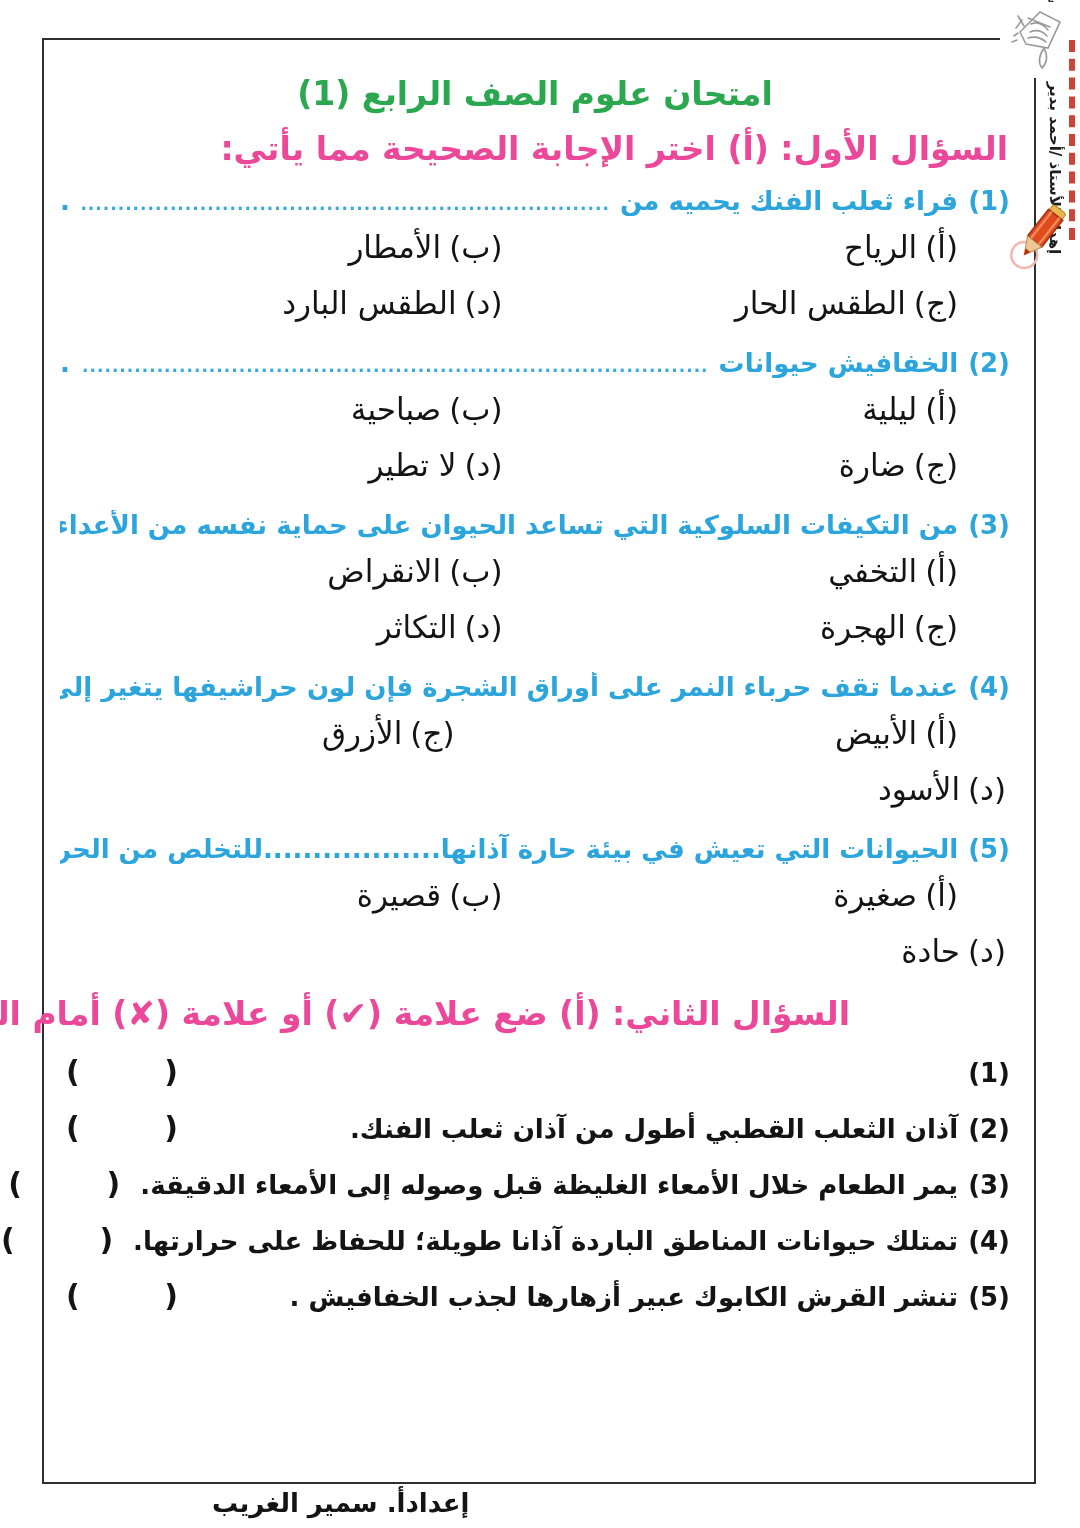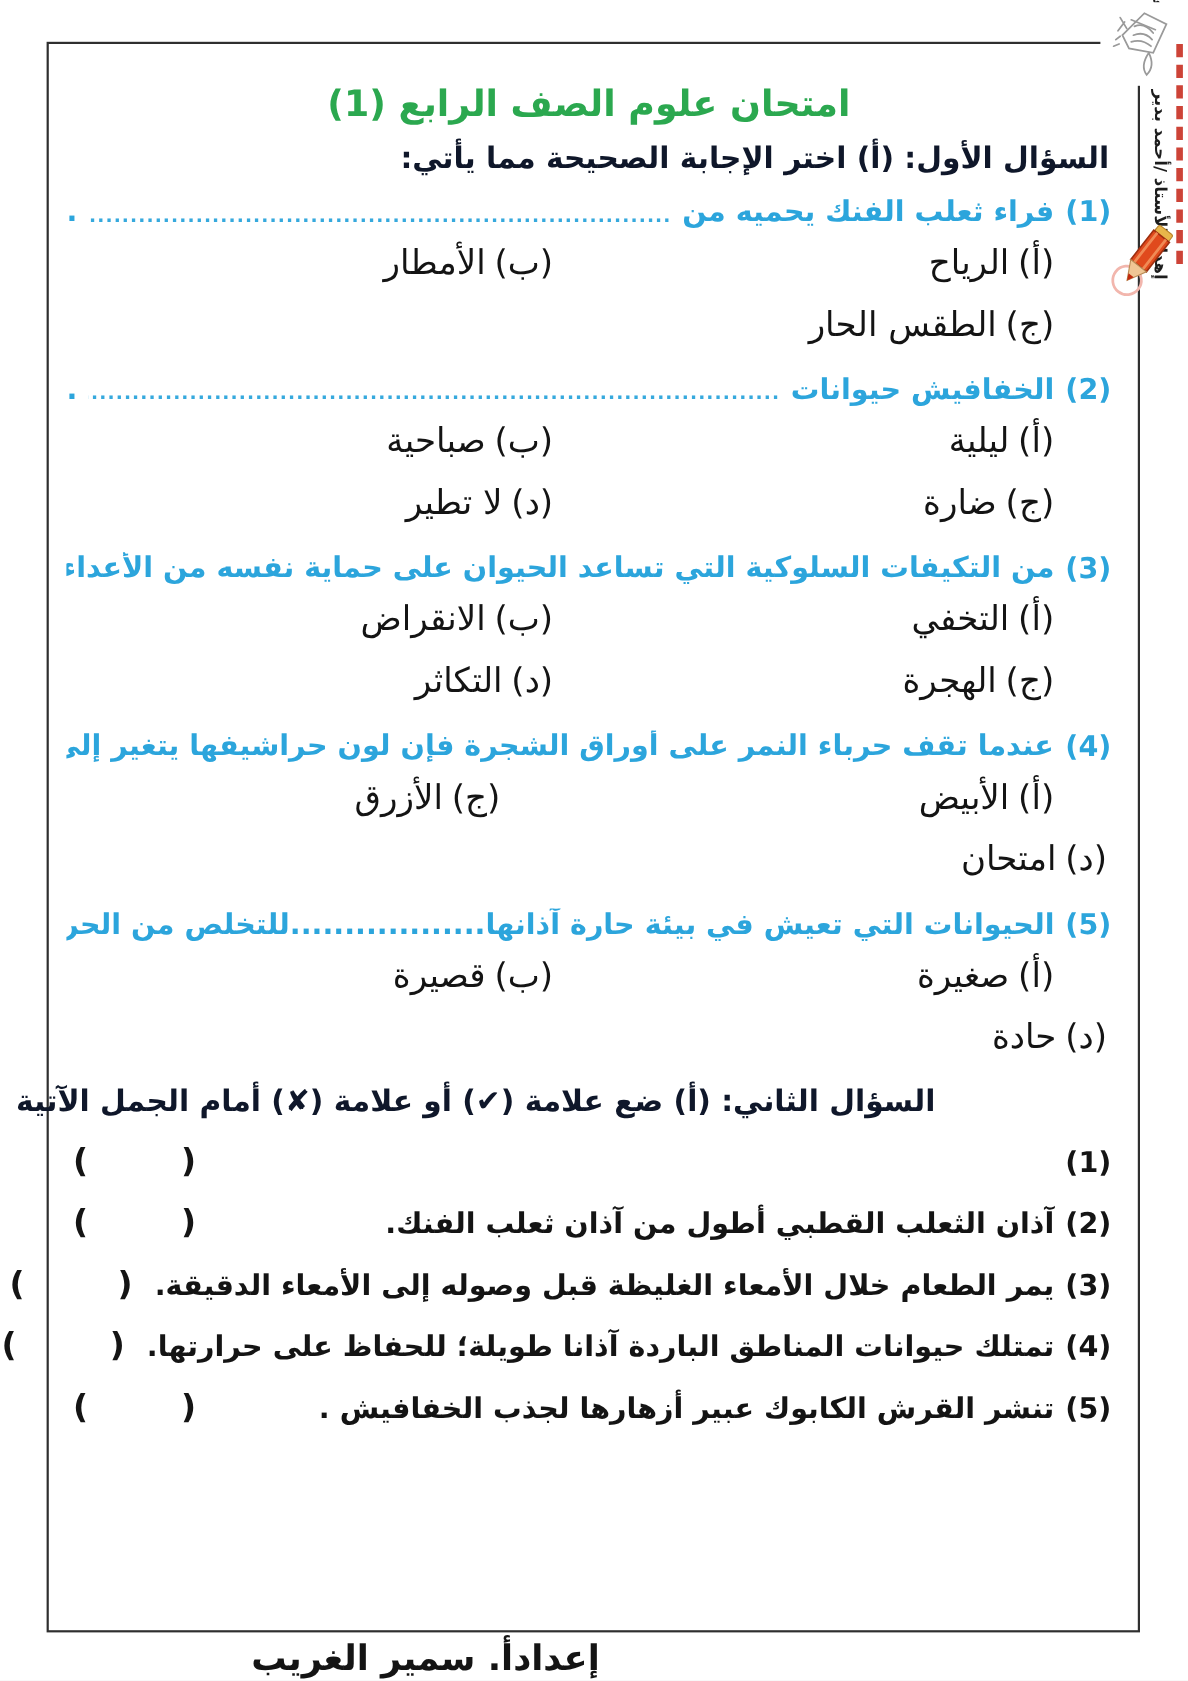--- a/index.html
+++ b/index.html
@@ -11,21 +11,21 @@
   }
   .frame {
     position: absolute; top: 38px; left: 42px; width: 994px; height: 1446px;
     border: 2px solid #2f2f2f; padding: 20px 24px 0 16px;
   }
   .title {
     text-align: center; color: #2BA84F; font-weight: bold;
     font-size: 33px; margin-top: 14px; letter-spacing: 0px;
   }
   .header-red {
-    color: #0f172a; font-weight: bold; font-size: 27px; margin-top: 16px;
+    color: #ec4899; font-weight: bold; font-size: 33px; margin-top: 16px;
     padding-right: 2px; white-space: nowrap;
   }
   .q-line {
     display: flex; align-items: baseline; gap: 10px;
     color: #2CA5DC; font-weight: bold; font-size: 26px; margin-top: 18px;
     white-space: nowrap;
   }
   .q-num { flex: 0 0 auto; }
   .q-text { flex: 0 1 auto; overflow: hidden; }
   .q-dots { flex: 1 1 0; overflow: hidden; white-space: nowrap; font-size: 17px; letter-spacing: 1px; opacity:.95; }
@@ -42,22 +42,22 @@
     display: flex; align-items: baseline; gap: 10px;
     color: #141414; font-weight: bold; font-size: 26px; margin-top: 21px;
     white-space: nowrap;
   }
   .s-fill { flex: 1 1 0; }
   .s-parens {
     flex: 0 0 auto; width: 118px; display: flex; justify-content: space-between;
     direction: ltr; font-size: 30px; padding-left: 6px; color:#141414;
   }
   .footer {
-    position: absolute; top: 1488px; left: 228px; color: #141414;
-    font-weight: bold; font-size: 32px; direction: rtl;
+    position: absolute; top: 1488px; left: 212px; color: #141414;
+    font-weight: bold; font-size: 26px; direction: rtl;
   }
   .dedication {
     position: absolute; top: 54px; right: 16px; height: 200px;
     writing-mode: vertical-rl; color: #1d1d1d; font-weight: bold;
     font-size: 15px; white-space: nowrap;
   }
   .dash-line {
     position: absolute; top: 40px; right: 5px; height: 200px; width: 0;
     border-left: 6px dashed #CD4337;
   }
@@ -79,20 +79,21 @@
       <div class="q-line">
         <span class="q-num">(1)</span>
         <span class="q-text">فراء ثعلب الفنك يحميه من</span>
         <span class="q-dots">...........................................................................................................................................</span>
         <span class="q-tail">.</span>
       </div>
       <div class="opts">
         <div class="opt col-a"><span class="opt-label">(أ)</span><span>الرياح</span></div>
         <div class="opt col-b"><span class="opt-label">(ب)</span><span>الأمطار</span></div>
         <div class="opt col-a"><span class="opt-label">(ج)</span><span>الطقس الحار</span></div>
+        <div class="opt col-b"><span class="opt-label">(د)</span><span>الطقس البارد</span></div>
       </div>
     </div>
 
     <div>
       <div class="q-line">
         <span class="q-num">(2)</span>
         <span class="q-text">الخفافيش حيوانات</span>
         <span class="q-dots">...........................................................................................................................................</span>
         <span class="q-tail">.</span>
       </div>
@@ -118,21 +119,21 @@
     </div>
 
     <div>
       <div class="q-line">
         <span class="q-num">(4)</span>
         <span class="q-text">عندما تقف حرباء النمر على أوراق الشجرة فإن لون حراشيفها يتغير إلى اللون</span>
       </div>
       <div class="opts">
         <div class="opt col-a"><span class="opt-label">(أ)</span><span>الأبيض</span></div>
         <div class="opt col-a"><span class="opt-label">(ج)</span><span>الأزرق</span></div>
-        <div class="opt col-b"><span class="opt-label">(د)</span><span>امتحان</span></div>
+        <div class="opt col-b"><span class="opt-label">(د)</span><span>الأسود</span></div>
       </div>
     </div>
 
     <div>
       <div class="q-line">
         <span class="q-num">(5)</span>
         <span class="q-text">الحيوانات التي تعيش في بيئة حارة آذانها..................للتخلص من الحرارة الزائدة.</span>
       </div>
       <div class="opts">
         <div class="opt col-a"><span class="opt-label">(أ)</span><span>صغيرة</span></div>

